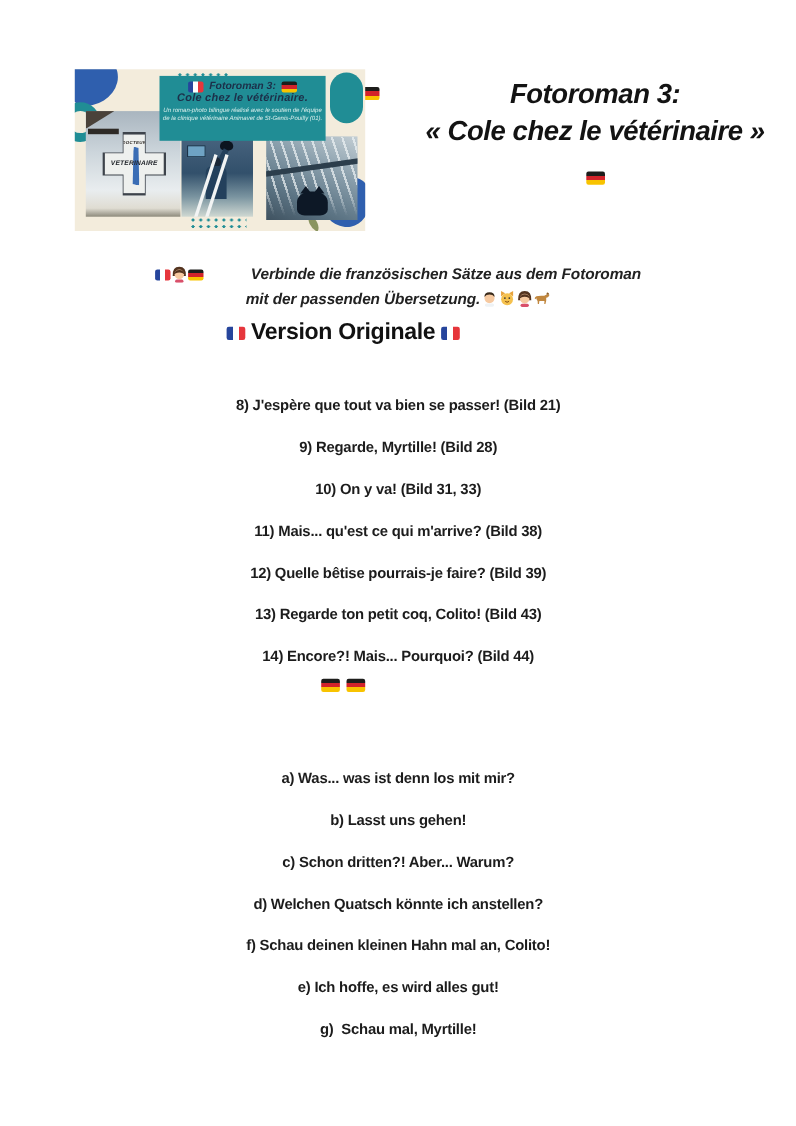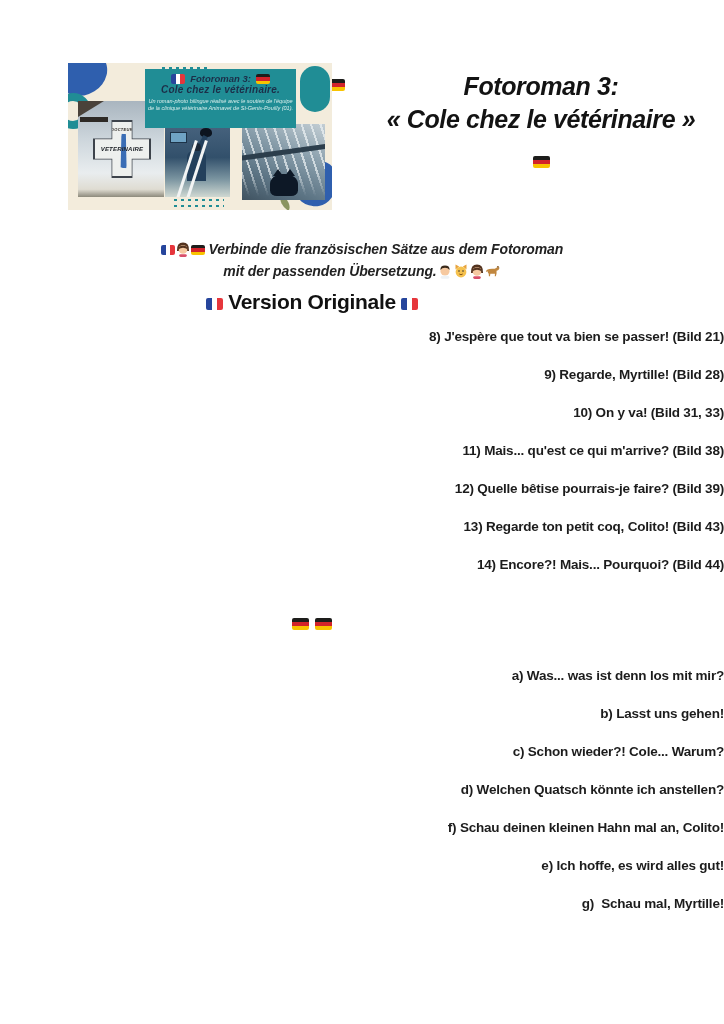--- a/index.html
+++ b/index.html
@@ -97,21 +97,21 @@
 
   
   .instruction{position:absolute;left:0;top:238px;width:724px;text-align:center;}
   .instr-line{font-size:14px;line-height:22px;font-style:italic;font-weight:bold;color:#222222;letter-spacing:-0.1px;}
 
   
   .section-h{position:absolute;left:0;width:624px;text-align:center;margin:0;
     font-size:21px;font-weight:bold;color:#111111;letter-spacing:-0.3px;}
   .h-french{top:290px;}
   .h-german{top:610px;}
-  .items{position:absolute;left:0;width:724px;text-align:right;}
+  .items{position:absolute;left:0;width:724px;text-align:center;margin-top:32px;}
   .fr-items{top:329px;}
   .de-items{top:668px;}
   .item{font-size:13.5px;line-height:15px;font-weight:bold;color:#1c1c1c;
     letter-spacing:-0.2px;margin-bottom:23px;white-space:pre-wrap;}
 </style>
 </head>
 <body>
 
 <div class="page">
 
@@ -201,21 +201,21 @@
     </div>
   </div>
 
   <div class="instruction">
     <div class="instr-line">
       <span class="fl fl-sm fl-fr"></span><span class="emo"><svg viewBox="0 0 16 16">
             <path d="M2 10 Q1.6 1.6 8 1.6 Q14.4 1.6 14 10 Z" fill="#53331f"></path>
             <circle cx="8" cy="8.4" r="4.4" fill="#f6c9a0"></circle>
             <path d="M2.6 9.6 Q3.6 4.4 8 4.4 Q12.4 4.4 13.4 9.6 Q11.6 6.8 8 6.8 Q4.4 6.8 2.6 9.6 Z" fill="#53331f"></path>
             <rect x="4.2" y="13.2" width="7.6" height="2.8" rx="1.4" fill="#d9506a"></rect>
-          </svg></span><span class="fl fl-sm fl-de"></span><span style="white-space:pre-wrap;"> Verbinde die französischen Sätze aus dem Fotoroman</span>
+          </svg></span><span class="fl fl-sm fl-de"></span><span style="white-space:pre-wrap;padding-left:39px;"> Verbinde die französischen Sätze aus dem Fotoroman</span>
     </div>
     <div class="instr-line">
       <span>mit der passenden Übersetzung.</span><span class="emo"><svg viewBox="0 0 16 16">
             <circle cx="8" cy="8" r="4.6" fill="#f6c9a0"></circle>
             <path d="M3.4 7 Q3.2 2.6 8 2.6 Q12.8 2.6 12.6 7 Q11 4.8 8 4.8 Q5 4.8 3.4 7 Z" fill="#3a2a1a"></path>
             <rect x="3.8" y="12.8" width="8.4" height="3" rx="1.5" fill="#eef2f5"></rect>
           </svg></span><span class="emo"><svg viewBox="0 0 16 16">
             <path d="M2.5 6.5 L2.5 1.6 L6.2 3.6 Z" fill="#e8a33d"></path>
             <path d="M13.5 6.5 L13.5 1.6 L9.8 3.6 Z" fill="#e8a33d"></path>
             <circle cx="8" cy="9" r="5.4" fill="#f5c14e"></circle>
@@ -249,20 +249,20 @@
     <div class="item">14) Encore?! Mais... Pourquoi? (Bild 44)</div>
   </div>
 
   <h2 class="section-h h-german">
     <span class="fl fl-de"></span>
     <span class="fl fl-de"></span>
   </h2>
   <div class="items de-items">
     <div class="item">a) Was... was ist denn los mit mir?</div>
     <div class="item">b) Lasst uns gehen!</div>
-    <div class="item">c) Schon wieder?! Cole... Warum?</div>
+    <div class="item">c) Schon dritten?! Aber... Warum?</div>
     <div class="item">d) Welchen Quatsch könnte ich anstellen?</div>
     <div class="item">f) Schau deinen kleinen Hahn mal an, Colito!</div>
     <div class="item">e) Ich hoffe, es wird alles gut!</div>
     <div class="item">g)  Schau mal, Myrtille!</div>
   </div>
 
 </div>
 
 </body></html>

